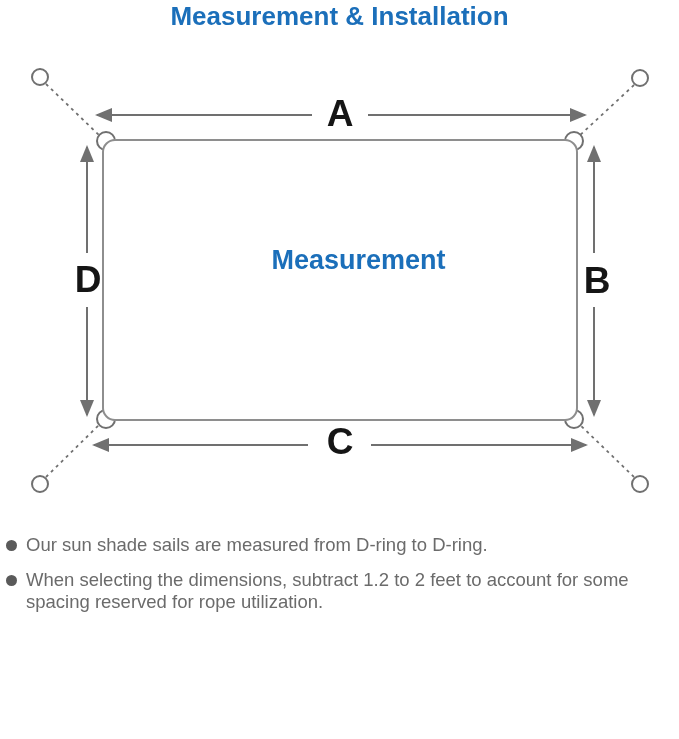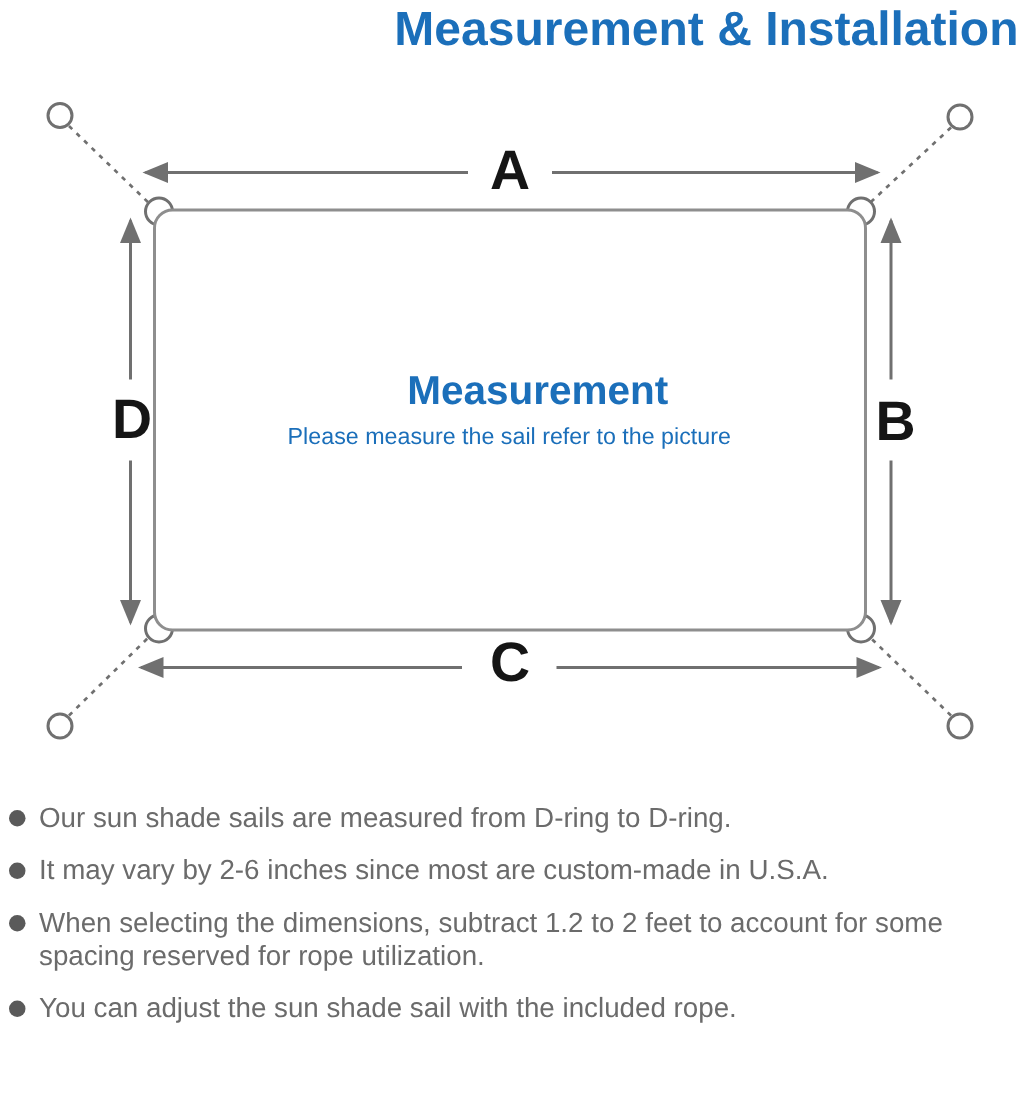--- a/index.html
+++ b/index.html
@@ -14,22 +14,22 @@
   html, body { background: #ffffff; }
   body {
     width: 679px; height: 739px;
     font-family: "Liberation Sans", "DejaVu Sans", sans-serif;
     position: relative; overflow: hidden;
   }
   .page { position: absolute; inset: 0; }
 
   .title {
     position: absolute; top: 1px; left: 0; right: 0;
-    text-align: right;
-    font-size: 32px; font-weight: bold;
+    text-align: center;
+    font-size: 26px; font-weight: bold;
     color: var(--accent-blue);
     letter-spacing: 0px;
   }
 
   .diagram { position: absolute; left: 0; top: 0; width: 679px; height: 520px; }
   .diagram svg { position: absolute; left: 0; top: 50px; }
 
   .s-outline { fill: #ffffff; stroke: var(--line-gray); stroke-width: 2; }
   .s-ring    { fill: #ffffff; stroke: var(--arrow-gray); stroke-width: 2; }
   .s-anchor  { fill: #ffffff; stroke: var(--arrow-gray); stroke-width: 2; }
@@ -135,36 +135,27 @@
       </g>
     </svg>
 
     <div class="dim-label label-a">A</div>
     <div class="dim-label label-b">B</div>
     <div class="dim-label label-c">C</div>
     <div class="dim-label label-d">D</div>
 
     <div class="center-text">
       <div class="center-title">Measurement</div>
-      <div class="center-subtitle">Please measure the sail refer to the picture</div>
     </div>
   </div>
 
   <ul class="bullets">
     <li class="bullet">
       <span class="dot"></span>
       <span class="bullet-text">Our sun shade sails are measured from D-ring to D-ring.</span>
     </li>
     <li class="bullet">
       <span class="dot"></span>
-      <span class="bullet-text">It may vary by 2-6 inches since most are custom-made in U.S.A.</span>
-    </li>
-    <li class="bullet">
-      <span class="dot"></span>
       <span class="bullet-text">When selecting the dimensions, subtract 1.2 to 2 feet to account for some spacing reserved for rope utilization.</span>
-    </li>
-    <li class="bullet">
-      <span class="dot"></span>
-      <span class="bullet-text">You can adjust the sun shade sail with the included rope.</span>
     </li>
   </ul>
 
 </div>
 
 </body></html>

